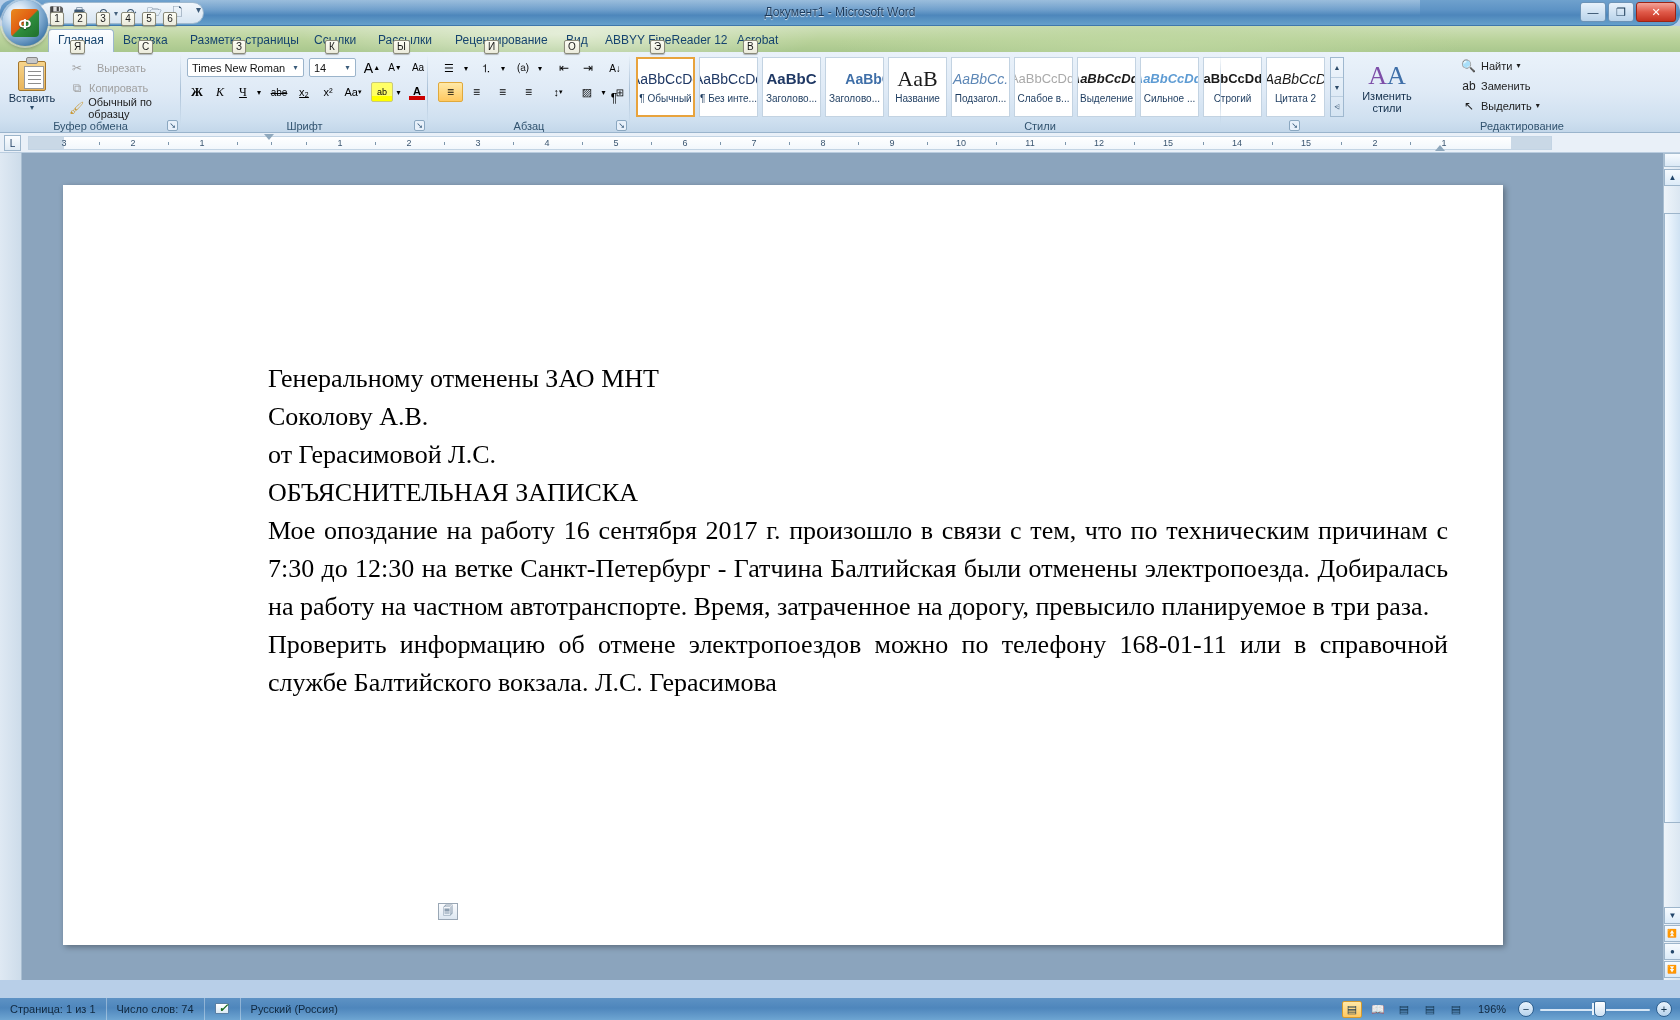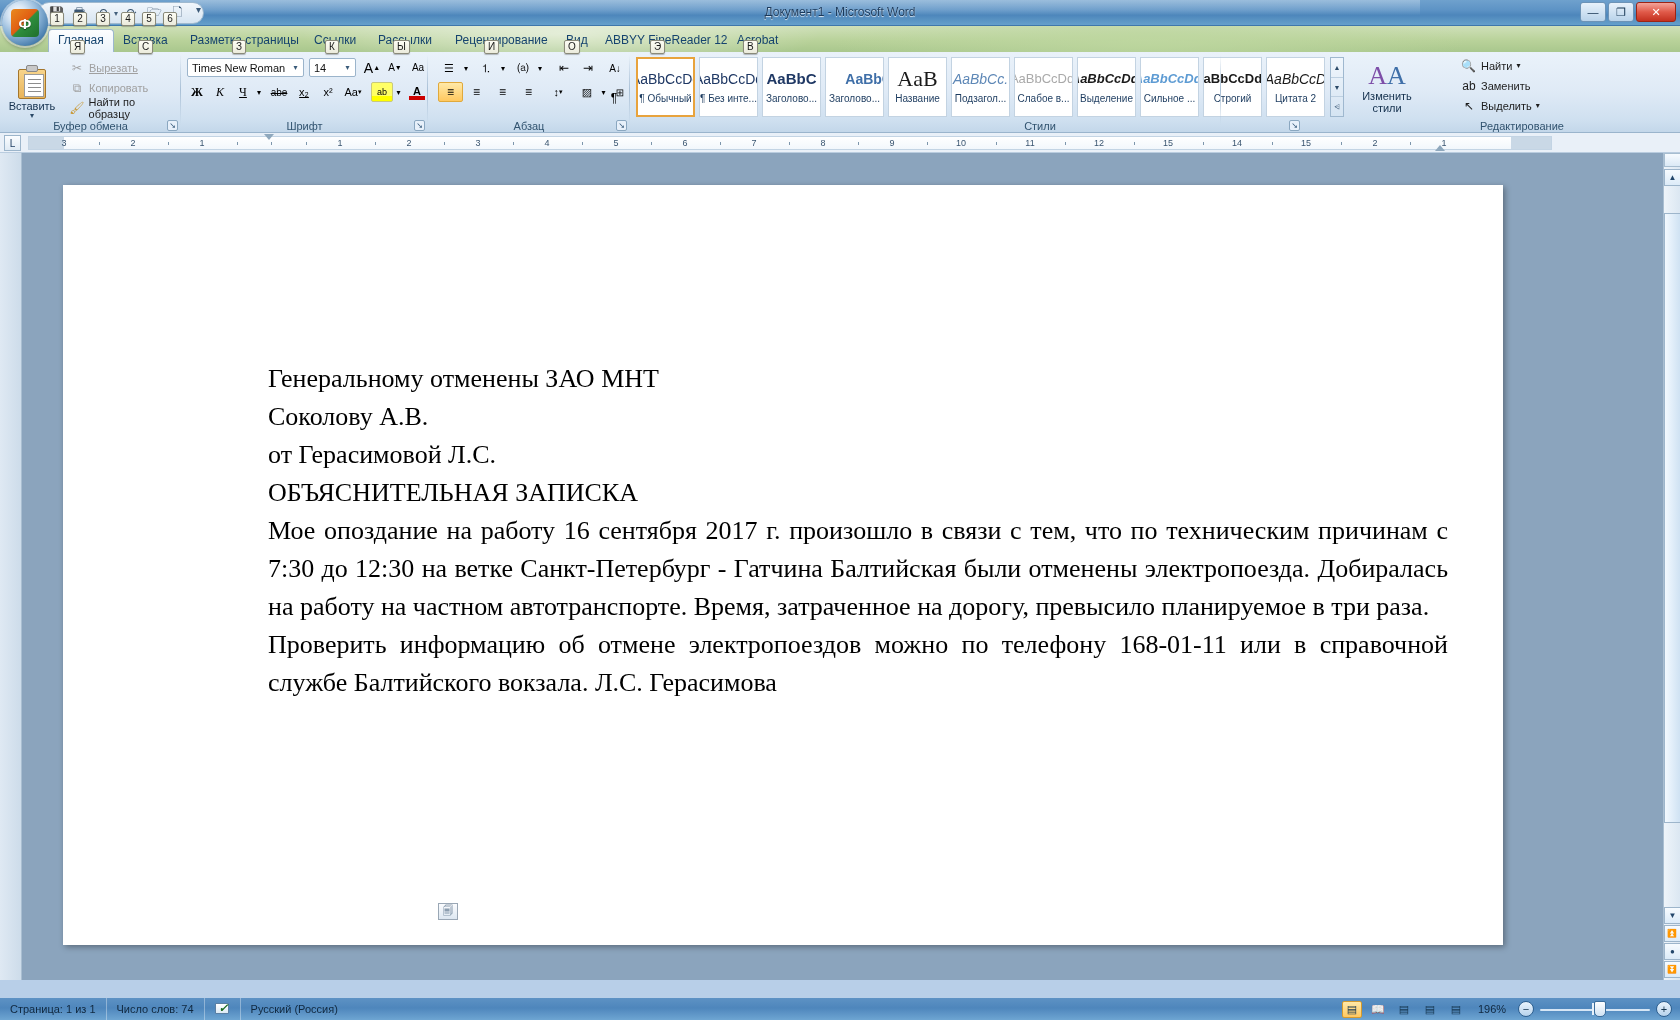--- a/index.html
+++ b/index.html
@@ -10,20 +10,21 @@
     background:#b8cfe8;
     -webkit-font-smoothing:antialiased;
   }
   .app{ position:relative; width:1680px; height:1020px; }
 
   
   .titlebar{
     position:absolute; top:0; left:0; width:1680px; height:26px;
     background:linear-gradient(180deg,#6fa1cd 0%, #5d93c5 40%, #4d86bb 60%, #66a0cb 100%);
     border-bottom:1px solid #3f77ab;
+    border-radius:12px;
   }
   .title-glass{
     position:absolute; top:0; left:180px; width:1240px; height:26px;
     background:linear-gradient(180deg, rgba(255,255,255,.30), rgba(255,255,255,0) 60%);
   }
   .title-text{
     position:absolute; left:0; right:0; top:5px; text-align:center;
     font-size:12px; color:#1b3a5c; text-shadow:0 1px 1px rgba(255,255,255,.85);
   }
   .win-btns{ position:absolute; right:4px; top:2px; display:flex; gap:2px; }
@@ -119,21 +120,21 @@
   .btn{ position:absolute; border:1px solid transparent; border-radius:3px;
     display:flex; align-items:center; justify-content:center; font-size:11px; color:#1d1d1d; }
   .btn.dis{ color:#a0a0a0; }
   .sq{ position:absolute; border:1px solid transparent; border-radius:2px;
     display:flex; align-items:center; justify-content:center; }
   .sq.on{ background:linear-gradient(180deg,#ffe9a8,#ffc85f); border-color:#e0a93c; }
 
   
   .paste{
     position:absolute; left:6px; top:3px; width:52px; height:64px;
-    display:flex; flex-direction:column; align-items:center; border-radius:3px;justify-content:flex-end;
+    display:flex; flex-direction:column; align-items:center; border-radius:3px;
   }
   .clipboard-ic{
     width:30px; height:34px; position:relative; margin-top:2px;
   }
   .cb-body{ position:absolute; left:1px; top:4px; width:28px; height:30px; border:1px solid #a4762c;
     background:linear-gradient(180deg,#f7d48b,#e9b45a); border-radius:2px; }
   .cb-paper{ position:absolute; left:7px; top:9px; width:20px; height:23px; background:#fff; border:1px solid #9a9a9a; }
   .cb-paper i{ position:absolute; left:3px; height:1px; background:#8d8d8d; width:13px; }
   .cb-clip{ position:absolute; left:9px; top:0px; width:12px; height:7px; background:#c8c8c8; border:1px solid #888; border-radius:2px; }
   .paste-txt{ font-size:11px; color:#14304d; margin-top:1px; }
@@ -330,29 +331,29 @@
               <i style="top:12px"></i>
               <i style="top:16px"></i>
             </div>
         </div>
         <div class="paste-txt">Вставить</div>
         <div class="paste-car">▾</div>
       </div>
 
       <div class="btn dis" style="left:66px; top:6px; width:108px; height:19px; justify-content:flex-start; padding-left:2px;">
         <span class="mini-ic">✂</span>
-        <span style="margin-left:4px;text-decoration:underline;">Вырезать</span>
+        <span style="margin-left:12px;">Вырезать</span>
       </div>
       <div class="btn dis" style="left:66px; top:26px; width:108px; height:19px; justify-content:flex-start; padding-left:2px;">
         <span class="mini-ic">⧉</span>
         <span style="margin-left:4px;">Копировать</span>
       </div>
       <div class="btn" style="left:66px; top:46px; width:112px; height:19px; justify-content:flex-start; padding-left:2px;">
         <span class="mini-ic" style="color:#c8942a">🖌</span>
-        <span style="margin-left:4px;">Найти по образцу</span>
+        <span style="margin-left:4px;">Обычный по образцу</span>
       </div>
 
       <div class="gl">Буфер обмена</div>
       <div class="dlg">↘</div>
       <div class="sep"></div>
     </div>
 
     <div class="grp" style="left:181px; width:247px;">
       <div class="combo" style="left:6px; top:6px; width:117px; height:19px;">
         <span class="cv">Times New Roman</span>

